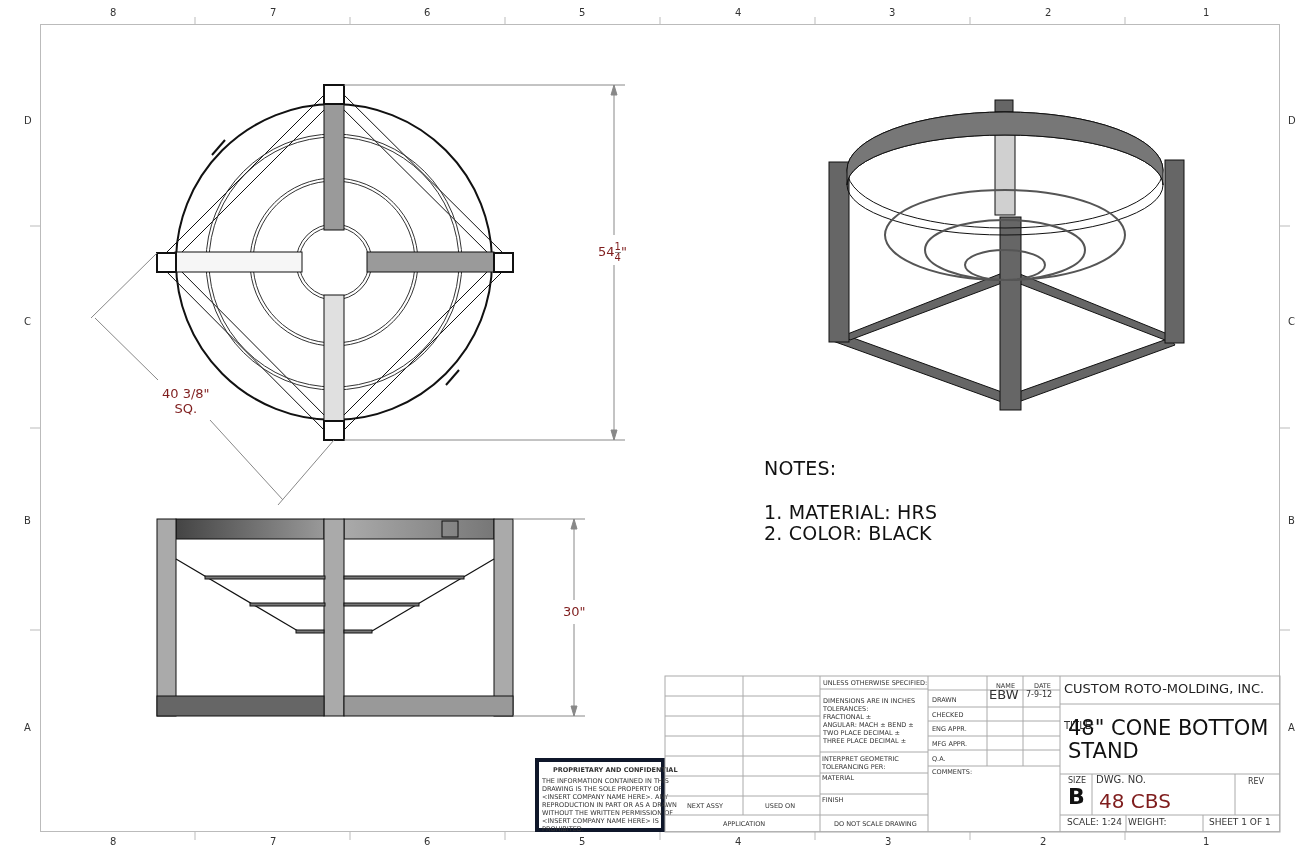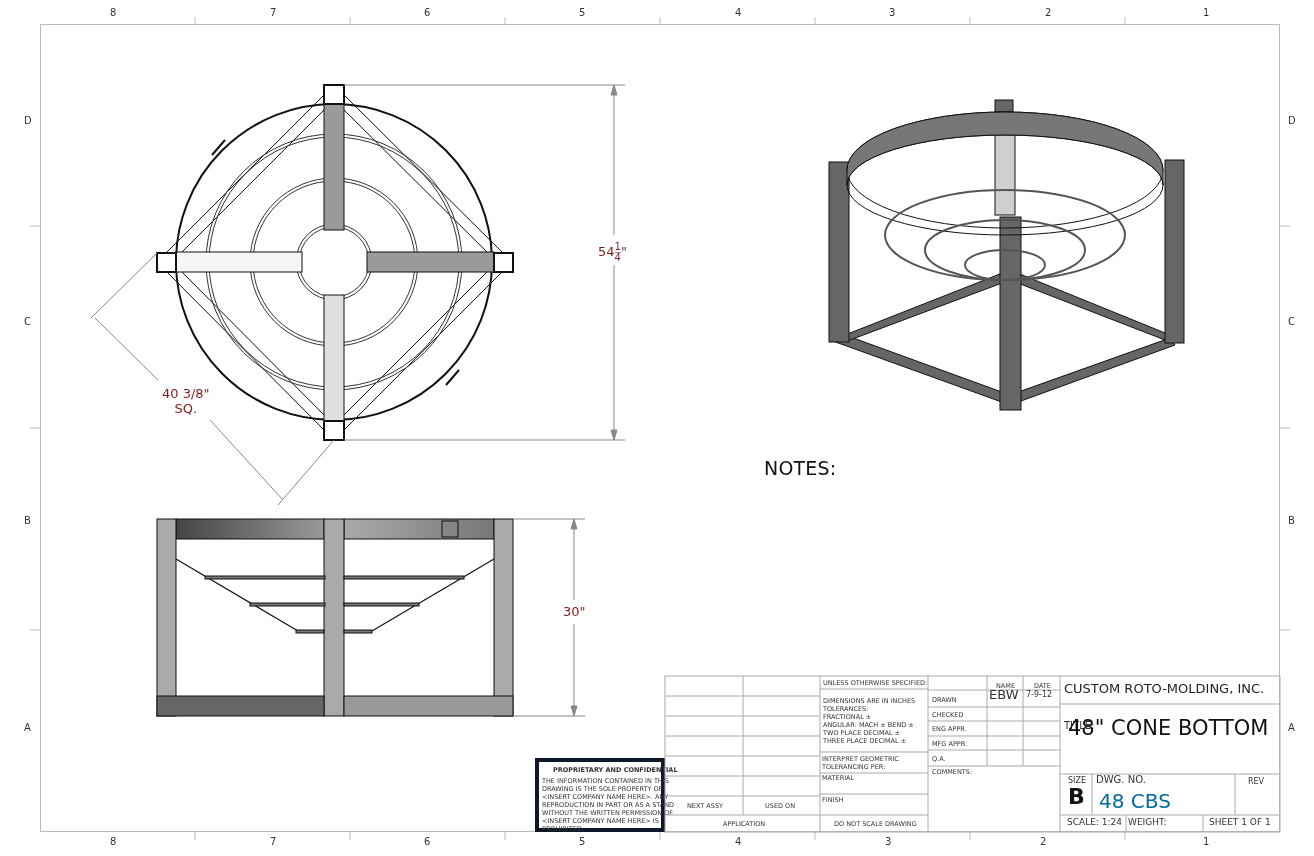--- a/index.html
+++ b/index.html
@@ -186,28 +186,30 @@
   <g fill="none" stroke="#555" stroke-width="2">
     <ellipse cx="190" cy="140" rx="120" ry="45"></ellipse>
     <ellipse cx="190" cy="155" rx="80" ry="30"></ellipse>
     <ellipse cx="190" cy="170" rx="40" ry="15"></ellipse>
   </g>
 </svg>
 
 <div class="notes">
   <div>NOTES:</div>
   <div style="height:22px"></div>
+  <div>1.  MATERIAL: HRS</div>
+  <div>2.  COLOR: BLACK</div>
 </div>
 
 <div class="tb" style="left:535px;top:758px;width:130px;height:74px;">
   <div class="tbtxt" style="left:14px;top:4px;font-weight:bold;">PROPRIETARY AND CONFIDENTIAL</div>
   <div class="tbtxt" style="left:3px;top:15px;">THE INFORMATION CONTAINED IN THIS</div>
   <div class="tbtxt" style="left:3px;top:23px;">DRAWING IS THE SOLE PROPERTY OF</div>
   <div class="tbtxt" style="left:3px;top:31px;">&lt;INSERT COMPANY NAME HERE&gt;.  ANY</div>
-  <div class="tbtxt" style="left:3px;top:39px;">REPRODUCTION IN PART OR AS A STAND</div>
+  <div class="tbtxt" style="left:3px;top:39px;">REPRODUCTION IN PART OR AS A DRAWN</div>
   <div class="tbtxt" style="left:3px;top:47px;">WITHOUT THE WRITTEN PERMISSION OF</div>
   <div class="tbtxt" style="left:3px;top:55px;">&lt;INSERT COMPANY NAME HERE&gt; IS</div>
   <div class="tbtxt" style="left:3px;top:63px;">PROHIBITED.</div>
 </div>
 
 <svg class="abs" style="left:0;top:0" width="1314" height="856">
   <g stroke="#aaa" stroke-width="1" fill="none">
     <rect x="665" y="676" width="615" height="156"></rect>
     <line x1="743" y1="676" x2="743" y2="815"></line>
     <line x1="820" y1="676" x2="820" y2="832"></line>
@@ -266,21 +268,22 @@
 <div class="tbtxt" style="left:932px;top:711px">CHECKED</div>
 <div class="tbtxt" style="left:932px;top:725px">ENG APPR.</div>
 <div class="tbtxt" style="left:932px;top:740px">MFG APPR.</div>
 <div class="tbtxt" style="left:932px;top:755px">Q.A.</div>
 <div class="tbtxt" style="left:932px;top:768px">COMMENTS:</div>
 
 <div class="abs" style="left:1064px;top:681px;font-size:13px;color:#222">CUSTOM ROTO-MOLDING, INC.</div>
 <div class="tbtxt" style="left:1064px;top:722px;font-size:10px">TITLE:</div>
 <div class="abs" style="left:1068px;top:717px;font-size:21px;line-height:23px;color:#111">
   <div>48" CONE BOTTOM</div>
+  <div>STAND</div>
 </div>
 <div class="tbtxt" style="left:1068px;top:777px;font-size:8px">SIZE</div>
 <div class="abs" style="left:1068px;top:784px;font-size:22px;font-weight:bold;color:#111">B</div>
 <div class="tbtxt" style="left:1096px;top:776px;font-size:10px">DWG.  NO.</div>
-<div class="abs" style="left:1099px;top:789px;font-size:20px;color:#0369a1">48 CBS</div>
+<div class="abs" style="left:1099px;top:789px;font-size:20px;color:#7f1d1d">48 CBS</div>
 <div class="tbtxt" style="left:1248px;top:778px;font-size:8px">REV</div>
 <div class="tbtxt" style="left:1067px;top:818px;font-size:9px">SCALE: 1:24</div>
 <div class="tbtxt" style="left:1128px;top:818px;font-size:9px">WEIGHT:</div>
 <div class="tbtxt" style="left:1209px;top:818px;font-size:9px">SHEET 1 OF 1</div>
 
 </body></html>

